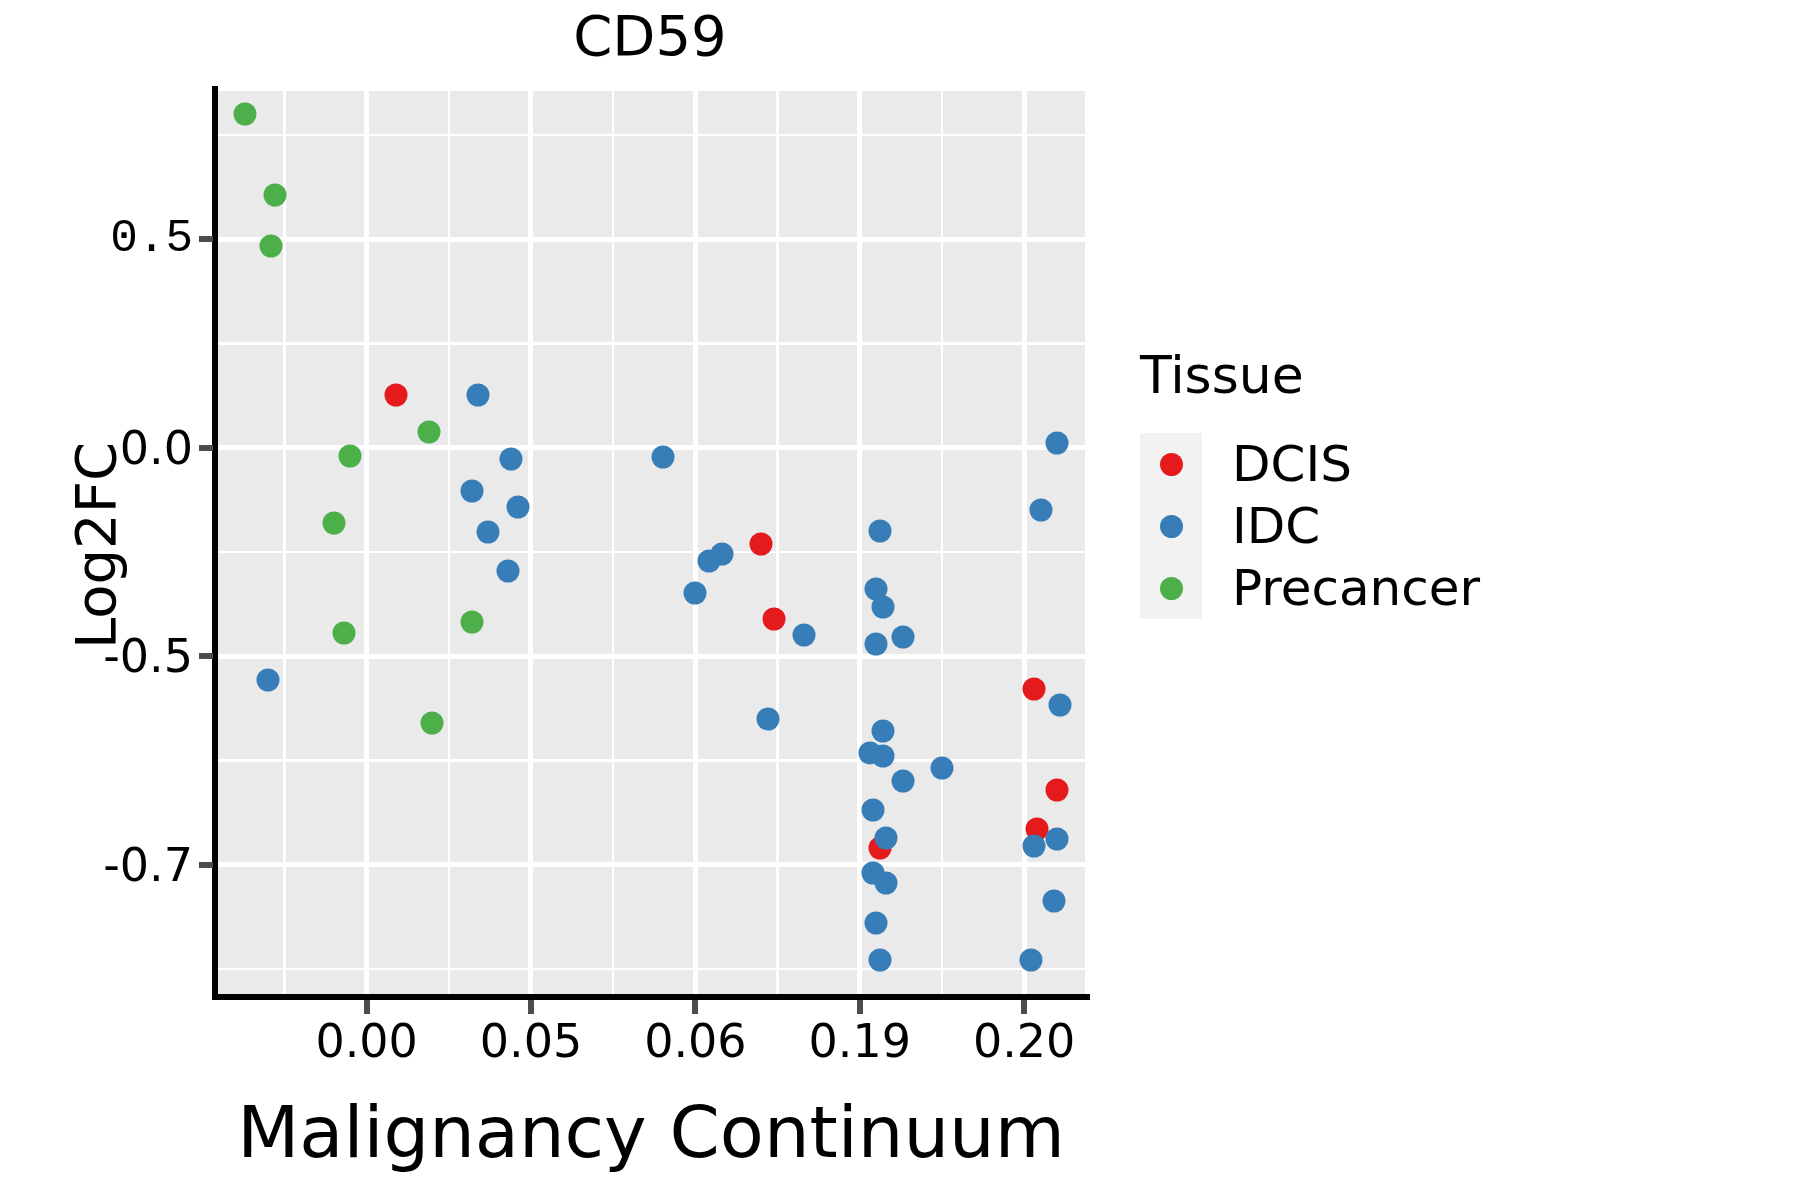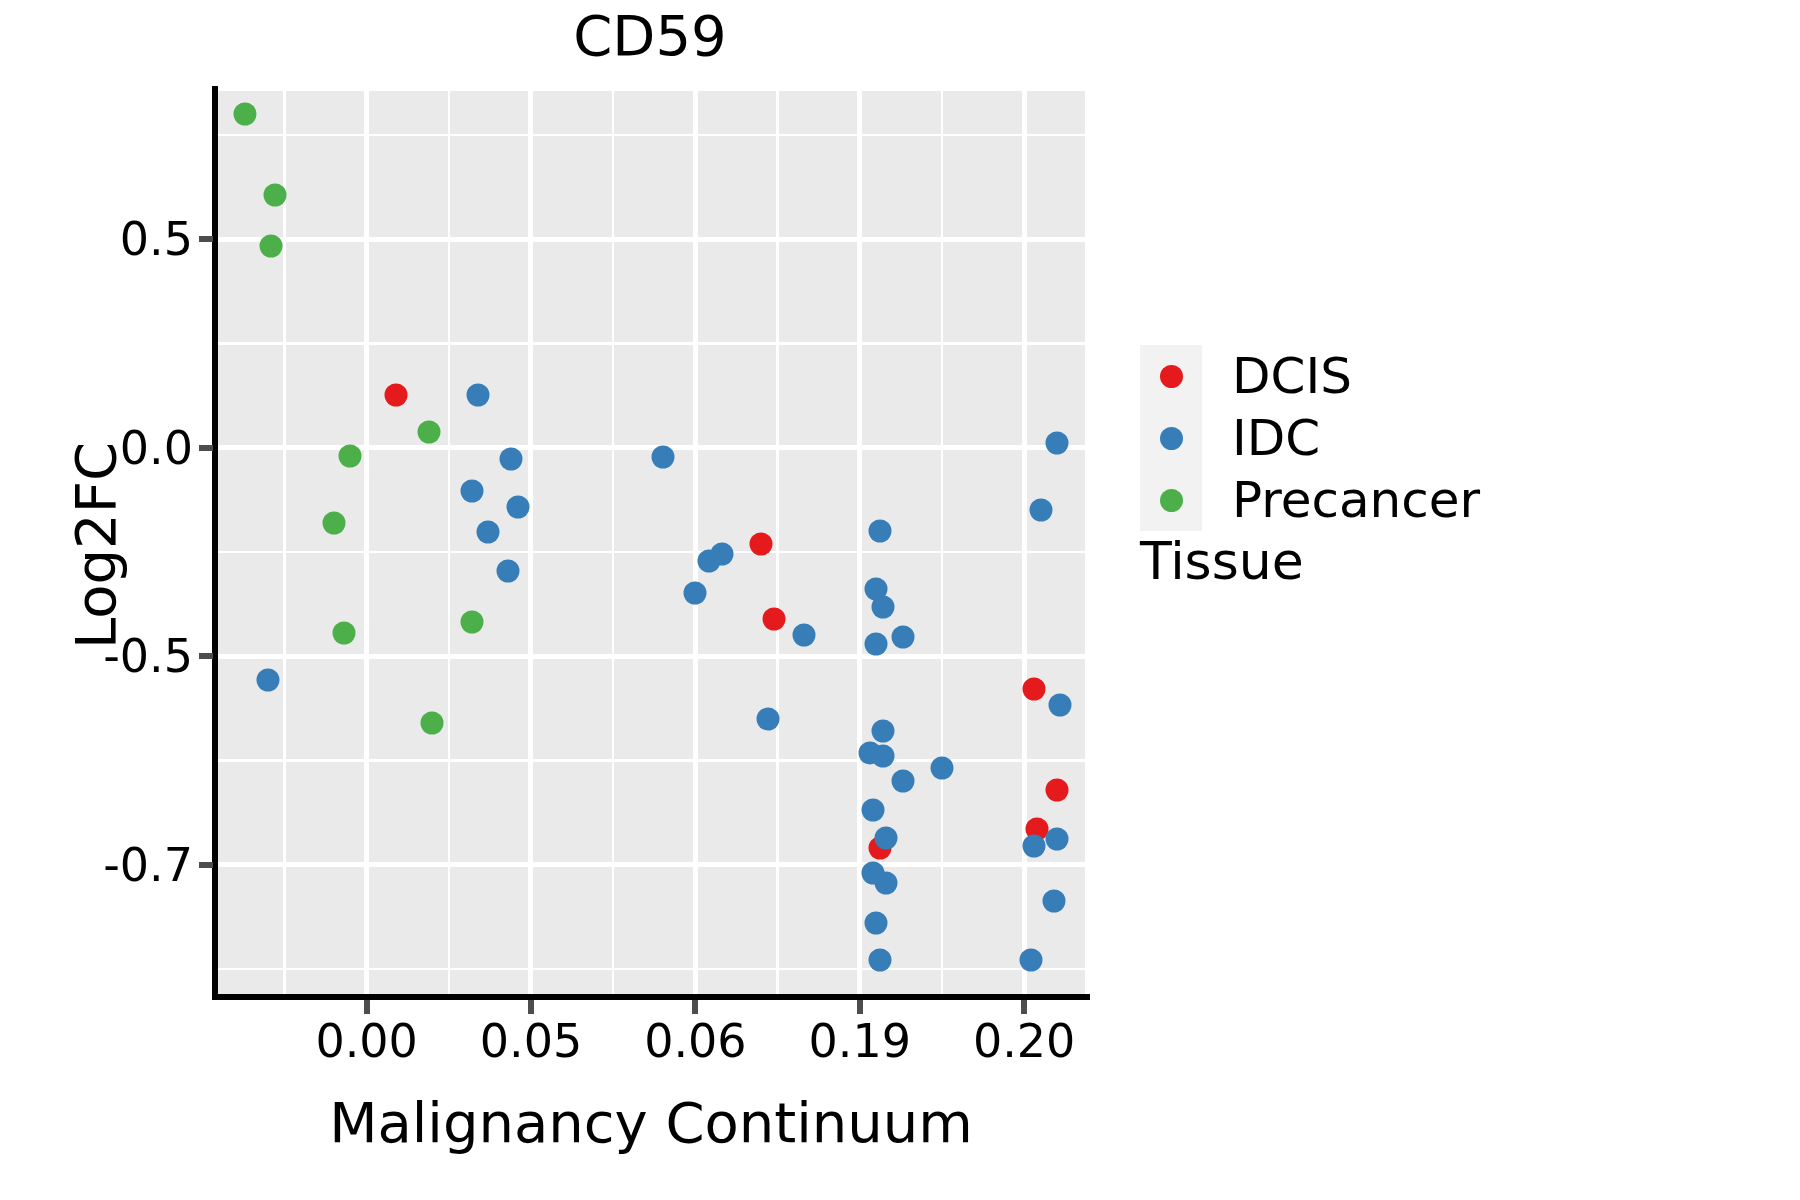--- a/index.html
+++ b/index.html
@@ -100,21 +100,21 @@
     white-space: nowrap;
     transform: translateX(-50%);
   }
 
   
   #x-axis-label {
     position: absolute;
     left: 217px; top: 1090px;
     width: 868px;
     text-align: center;
-    font-size: 56px;
+    font-size: 72px;
     color: #000000;
     white-space: nowrap;
   }
   #y-axis-label {
     position: absolute;
     left: -305px;
     top: 513px;
     width: 800px;
     text-align: center;
     font-size: 56px;
@@ -239,21 +239,21 @@
       <div class="data-point" style="left: 126.583px; top: 542.217px; background: rgb(77, 175, 74);"></div>
       <div class="data-point" style="left: 254.811px; top: 530.956px; background: rgb(77, 175, 74);"></div>
       <div class="data-point" style="left: 215.356px; top: 631.891px; background: rgb(77, 175, 74);"></div>
     </div>
 
   <div id="axis-line-y"></div>
   <div id="axis-line-x"></div>
 
   <div id="tick-container">
       <div class="tick-mark-y" style="top: 236.067px;"></div>
-      <div class="tick-label-y" style="top: 239.067px;">0.5</div>
+      <div class="tick-label-y" style="top: 239.067px; font-family: Liberation Mono, monospace;">0.5</div>
       <div class="tick-mark-y" style="top: 444.612px;"></div>
       <div class="tick-label-y" style="top: 447.612px;">0.0</div>
       <div class="tick-mark-y" style="top: 653.157px;"></div>
       <div class="tick-label-y" style="top: 656.157px; margin-left: 48px;">-0.5</div>
       <div class="tick-mark-y" style="top: 861.702px;"></div>
       <div class="tick-label-y" style="top: 864.702px;">-0.7</div>
       <div class="tick-mark-x" style="left: 363.598px;"></div>
       <div class="tick-label-x" style="left: 366.598px;">0.00</div>
       <div class="tick-mark-x" style="left: 527.992px;"></div>
       <div class="tick-label-x" style="left: 530.992px;">0.05</div>
@@ -262,36 +262,36 @@
       <div class="tick-mark-x" style="left: 856.78px;"></div>
       <div class="tick-label-x" style="left: 859.78px;">0.19</div>
       <div class="tick-mark-x" style="left: 1021.17px;"></div>
       <div class="tick-label-x" style="left: 1024.17px;">0.20</div>
     </div>
 
   <div id="x-axis-label">Malignancy Continuum</div>
   <div id="y-axis-label">Log2FC</div>
 
   <div id="legend">
+    <div id="legend-title">Tissue</div>
     <div id="legend-entries">
         <div class="legend-entry">
           <div class="legend-key">
             <div class="legend-swatch" style="background: rgb(228, 26, 28);"></div>
           </div>
           <div class="legend-label">DCIS</div>
         </div>
         <div class="legend-entry">
           <div class="legend-key">
             <div class="legend-swatch" style="background: rgb(55, 126, 184);"></div>
           </div>
           <div class="legend-label">IDC</div>
         </div>
         <div class="legend-entry">
           <div class="legend-key">
             <div class="legend-swatch" style="background: rgb(77, 175, 74);"></div>
           </div>
           <div class="legend-label">Precancer</div>
         </div>
       </div>
-    <div id="legend-title">Tissue</div>
   </div>
 
 </div>
 
 </body></html>

